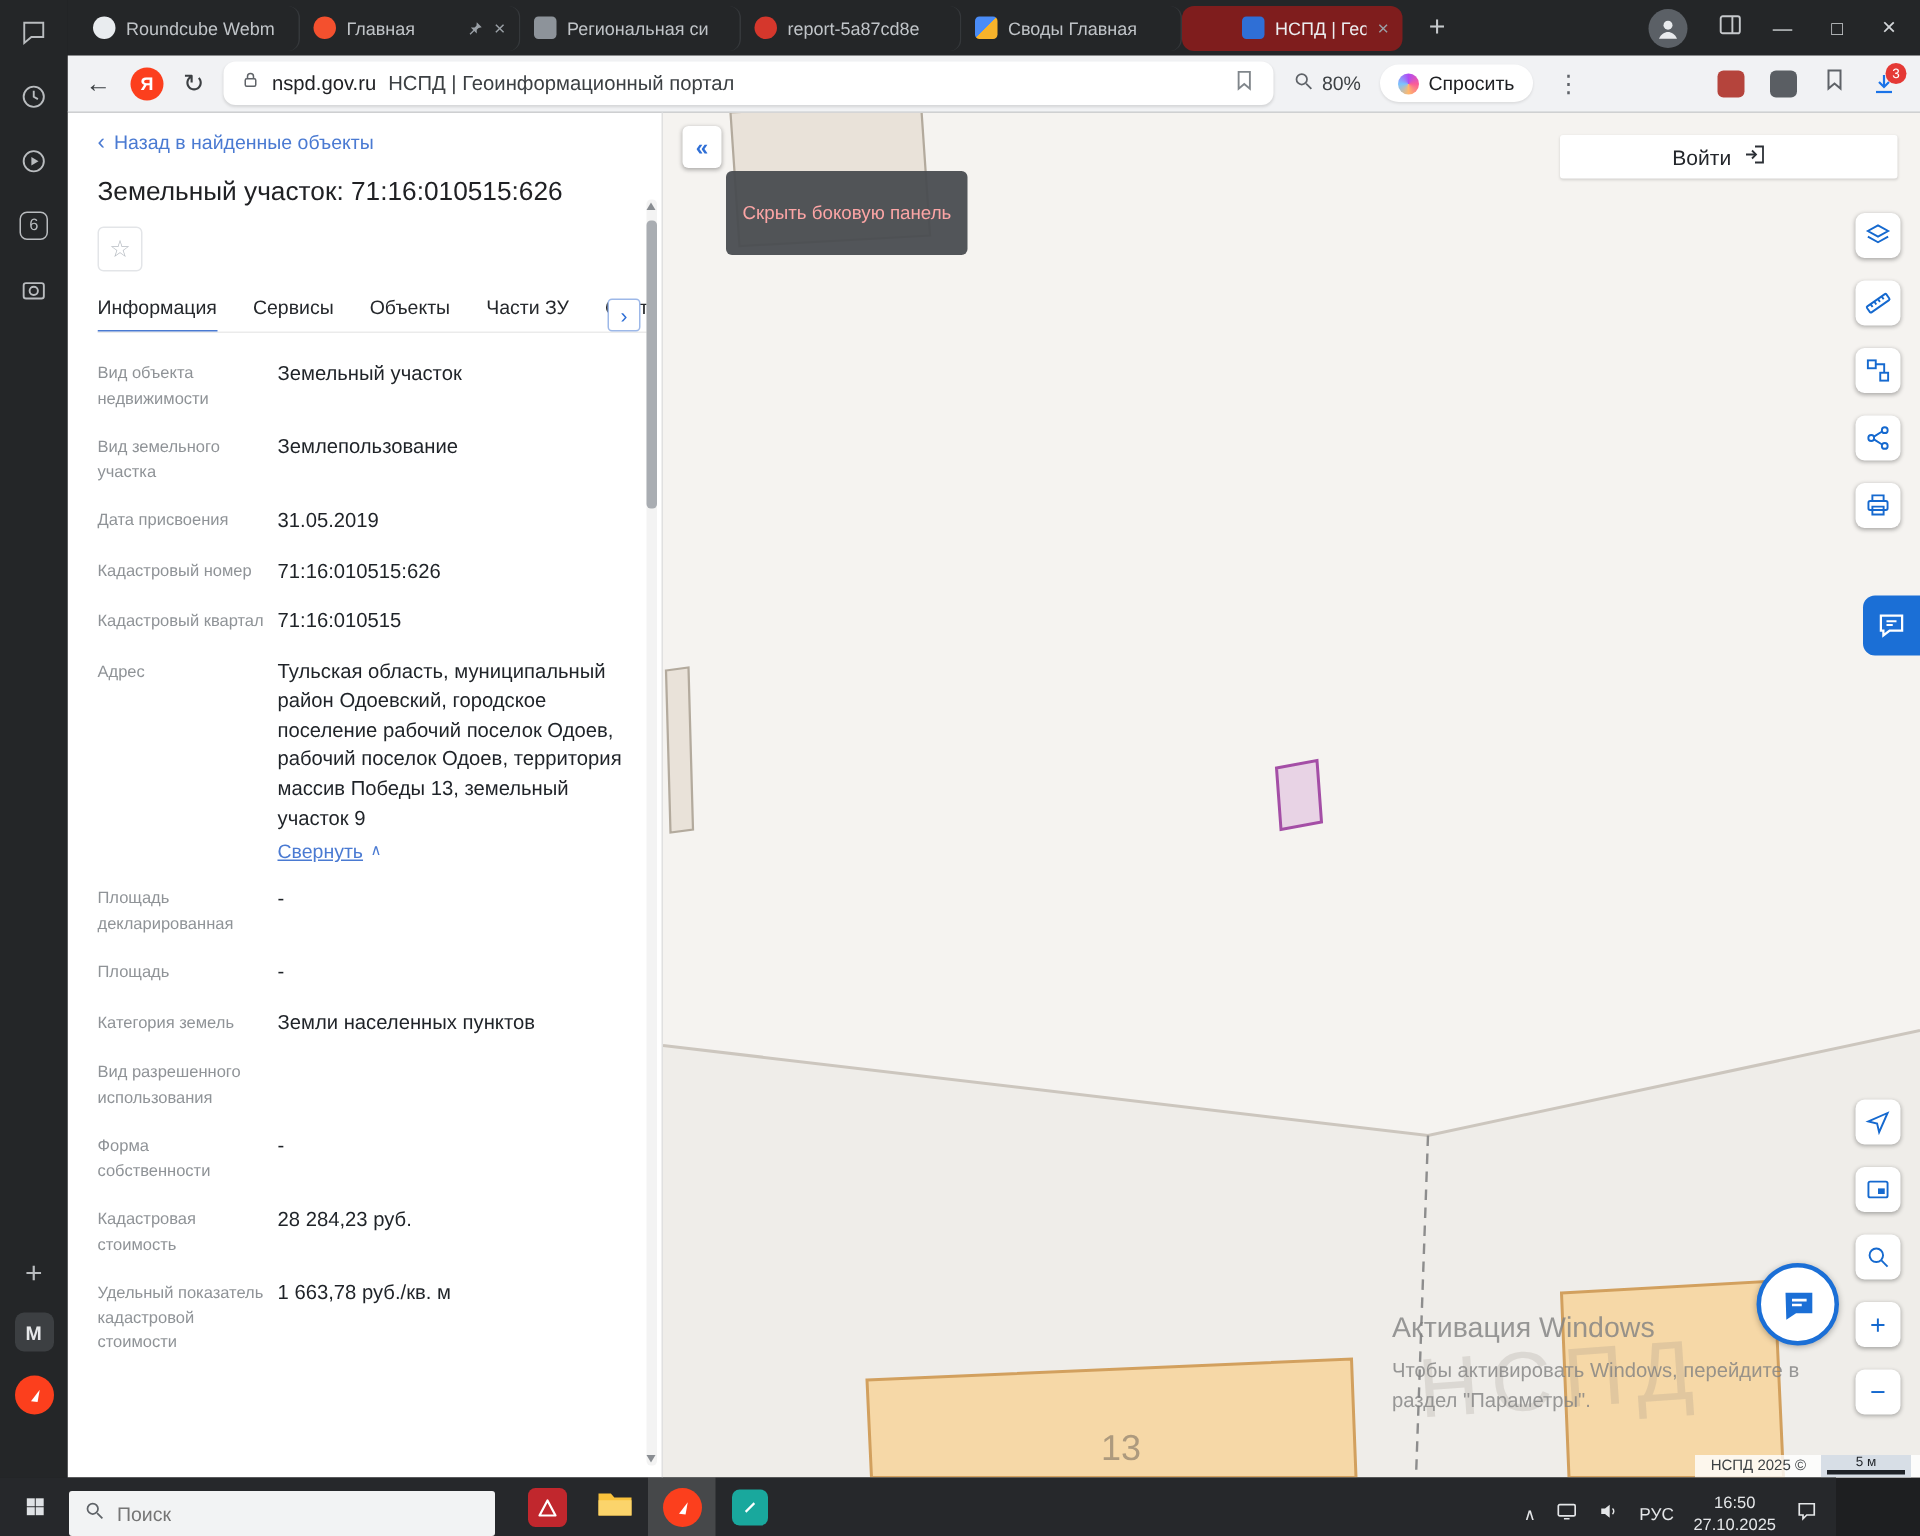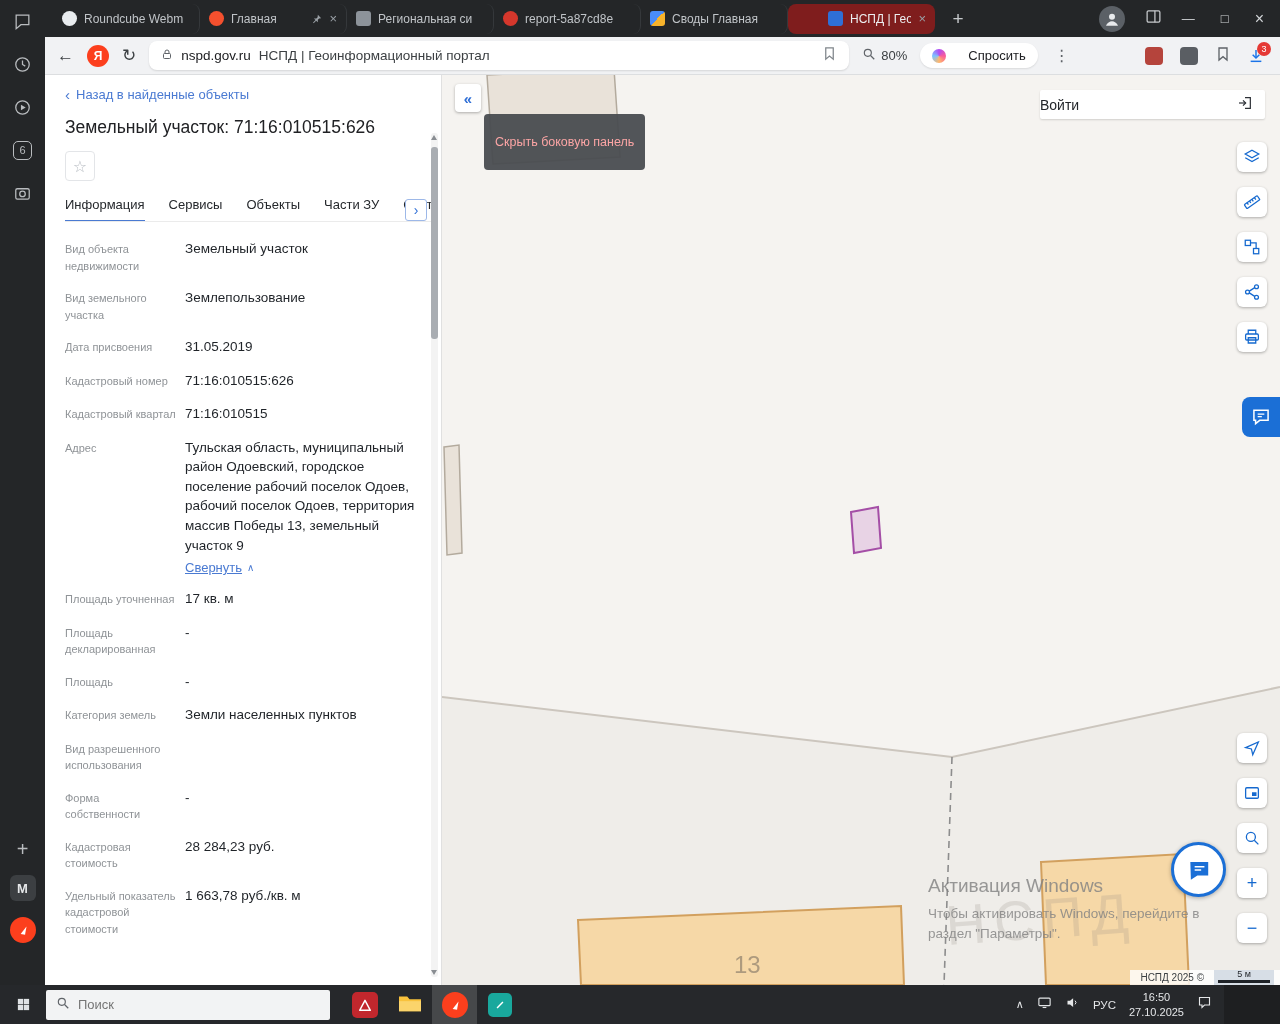--- a/index.html
+++ b/index.html
@@ -39,21 +39,21 @@
   .win-btn.close { font-size:16px; }
 
   
   .toolbar { position:absolute; left:45px; top:37px; width:1235px; height:38px; background:#f1f2f4; border-bottom:1px solid #dcdee0; display:flex; align-items:center; padding:0 12px; gap:13px; z-index:5; }
   .nav-glyph { font-size:17px; color:#3c4043; }
   .ya-btn { width:22px; height:22px; border-radius:50%; background:#fc3f1d; color:#fff; font-size:12px; font-weight:bold; display:flex; align-items:center; justify-content:center; flex:none; }
   .addr { width:700px; height:29px; background:#fff; border-radius:8px; box-shadow:0 1px 2px rgba(0,0,0,.12); display:flex; align-items:center; gap:8px; padding:0 12px; flex:none; }
   .addr-url { font-size:13.5px; color:#202124; white-space:nowrap; }
   .addr-title { flex:1; font-size:13.5px; color:#3c4043; white-space:nowrap; overflow:hidden; }
   .zoom-ctl { display:flex; align-items:center; gap:5px; font-size:13px; color:#3c4043; }
-  .ask-btn { display:flex; align-items:center; gap:22px; background:#fff; border-radius:15px; padding:5px 12px; font-size:13px; color:#202124; box-shadow:0 1px 2px rgba(0,0,0,.1); }
+  .ask-btn { display:flex; align-items:center; gap:6px; background:#fff; border-radius:15px; padding:5px 12px; font-size:13px; color:#202124; box-shadow:0 1px 2px rgba(0,0,0,.1); }
   .ask-icon { width:14px; height:14px; border-radius:50%; background:conic-gradient(#b14bf4,#fa5c98,#ffb86c,#7ac3ff,#b14bf4); }
   .menu-dots { font-size:16px; color:#5f6368; padding:0 3px; }
   .ext-row { margin-left:auto; display:flex; align-items:center; gap:17px; padding-right:4px; }
   .ext-sq1 { width:18px; height:18px; border-radius:4px; background:#b5443c; }
   .ext-sq2 { width:18px; height:18px; border-radius:4px; background:#5a5e63; }
   .dl-wrap { position:relative; display:flex; }
   .dl-badge { position:absolute; right:-7px; top:-6px; min-width:14px; height:14px; border-radius:7px; background:#e53935; color:#fff; font-size:9px; display:flex; align-items:center; justify-content:center; padding:0 3px; }
 
   
   .content { position:absolute; left:45px; top:75px; width:1235px; height:910px; display:flex; }
@@ -80,37 +80,37 @@
   .scroll-thumb { position:absolute; top:14px; left:0; width:7px; height:192px; background:#a9adb2; border-radius:3px; }
   .scroll-arrow { position:absolute; left:0; width:0; height:0; border-left:3.5px solid transparent; border-right:3.5px solid transparent; }
   .scroll-arrow.up { top:2px; border-bottom:5px solid #898d92; }
   .scroll-arrow.down { bottom:2px; border-top:5px solid #898d92; }
 
   
   .map { position:relative; flex:1; background:#efede9; overflow:hidden; }
   .map svg.canvas { position:absolute; left:0; top:0; }
   .hide-panel-btn { position:absolute; left:13px; top:9px; width:26px; height:28px; background:#fff; border-radius:4px; box-shadow:0 1px 3px rgba(0,0,0,.3); color:#2f6fd6; font-size:15px; font-weight:bold; display:flex; align-items:center; justify-content:center; z-index:4; }
   .map-tooltip { position:absolute; left:42px; top:39px; background:rgba(73,76,80,.95); color:#fca5a5; font-size:12.5px; padding:21px 11px; border-radius:4px; white-space:nowrap; z-index:4; }
-  .login-bar { position:absolute; left:598px; top:15px; width:225px; height:29px; background:#fff; border-radius:2px; box-shadow:0 1px 2px rgba(0,0,0,.15); display:flex; align-items:center; justify-content:space-between; gap:8px; padding-right:12px; font-size:14px; color:#23262b; z-index:3; }
+  .login-bar { position:absolute; left:598px; top:15px; width:225px; height:29px; background:#fff; border-radius:2px; box-shadow:0 1px 2px rgba(0,0,0,.15); display:flex; align-items:center; justify-content:center; gap:8px; padding-right:12px; font-size:14px; color:#23262b; z-index:3; }
   .map-rail-top { position:absolute; left:795px; top:67px; display:flex; flex-direction:column; gap:15px; z-index:3; }
   .map-rail-bottom { position:absolute; left:795px; top:658px; display:flex; flex-direction:column; gap:15px; z-index:3; }
   .map-btn { width:30px; height:30px; background:#fff; border-radius:6px; box-shadow:0 1px 3px rgba(0,0,0,.3); display:flex; align-items:center; justify-content:center; }
   .zoom-btn { position:absolute; left:795px; width:30px; height:30px; background:#fff; border-radius:6px; box-shadow:0 1px 3px rgba(0,0,0,.3); color:#1569cf; font-size:18px; display:flex; align-items:center; justify-content:center; z-index:3; }
   .feedback-tab { position:absolute; left:800px; top:322px; width:38px; height:40px; background:#1b6fd6; border-radius:8px 0 0 8px; display:flex; align-items:center; justify-content:center; z-index:3; }
   .chat-fab { position:absolute; left:729px; top:767px; width:55px; height:55px; border-radius:50%; background:#fff; border:3px solid #1b6fd6; box-shadow:0 1px 4px rgba(0,0,0,.3); display:flex; align-items:center; justify-content:center; z-index:3; }
   .map-watermark { position:absolute; left:486px; top:800px; color:rgba(130,130,130,.82); z-index:2; }
   .wm1 { font-size:19px; margin-bottom:7px; }
   .wm2 { font-size:13.5px; line-height:1.5; }
   .map-attribution { position:absolute; right:0; bottom:0; height:15px; display:flex; align-items:center; gap:10px; padding:0 6px 0 10px; background:rgba(255,255,255,.8); font-size:10px; color:#3c4043; z-index:3; }
   .scale-widget { display:flex; flex-direction:column; align-items:center; background:#d7dee6; padding:0 4px; }
   .scale-label { font-size:9px; color:#1f2328; line-height:1.1; }
   .scale-bar { width:52px; height:3px; background:#1f2328; margin:1px 0 2px; }
 
   
-  .taskbar { position:absolute; left:0; bottom:0; width:1224px; height:39px; background:#26282b; display:flex; align-items:center; z-index:10; }
+  .taskbar { position:absolute; left:0; bottom:0; width:1224px; height:39px; background:#26282b; display:flex; align-items:flex-end; z-index:10; }
   .start-btn { width:46px; height:39px; display:flex; align-items:center; justify-content:center; }
   .task-search { width:284px; height:30px; background:#f2f3f4; border-radius:2px; display:flex; align-items:center; gap:8px; padding:0 10px; margin-right:12px; }
   .task-search input { border:none; outline:none; background:transparent; font-size:13px; color:#5f6368; width:220px; font-family:inherit; }
   .task-icons { display:flex; height:100%; }
   .task-slot { width:45px; height:39px; display:flex; align-items:center; justify-content:center; }
   .slot-active { background:rgba(255,255,255,.15); }
   .acrobat-ic { width:26px; height:26px; border-radius:5px; background:#c1272d; display:flex; align-items:center; justify-content:center; }
   .app4-ic { width:24px; height:24px; border-radius:5px; background:#19a89d; display:flex; align-items:center; justify-content:center; }
   .tray { margin-left:auto; display:flex; align-items:center; gap:13px; padding-right:12px; color:#e4e6e8; }
   .tray-chevron { font-size:11px; }
@@ -317,26 +317,20 @@
             <div class="detail-label">Адрес</div>
             <div class="detail-value-wrap">
               <div class="detail-value">Тульская область, муниципальный район Одоевский, городское поселение рабочий поселок Одоев, рабочий поселок Одоев, территория массив Победы 13, земельный участок 9</div>
               <div class="collapse-link">
                 <span class="collapse-text">Свернуть</span>
                 <span class="chev-up">∧</span>
               </div>
             </div>
           </div>
           <div class="detail-row">
-            <div class="detail-label">Площадь уточненная</div>
-            <div class="detail-value-wrap">
-              <div class="detail-value">17 кв. м</div>
-            </div>
-          </div>
-          <div class="detail-row">
             <div class="detail-label">Площадь декларированная</div>
             <div class="detail-value-wrap">
               <div class="detail-value">-</div>
             </div>
           </div>
           <div class="detail-row">
             <div class="detail-label">Площадь</div>
             <div class="detail-value-wrap">
               <div class="detail-value">-</div>
             </div>

